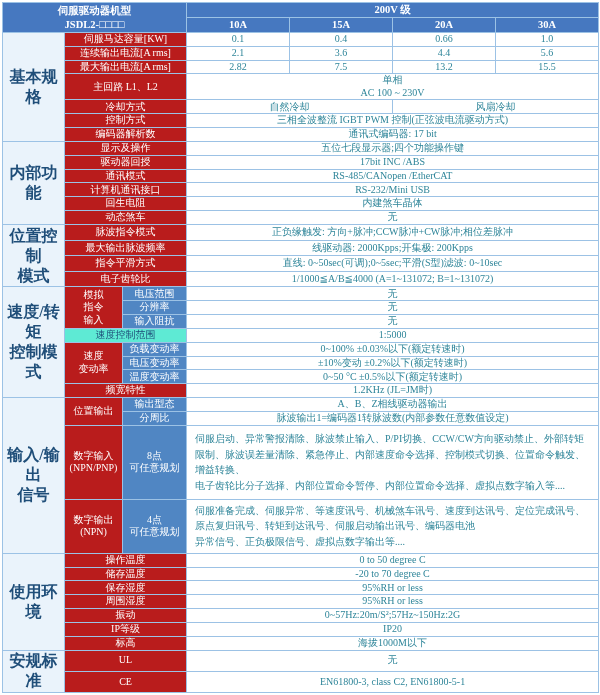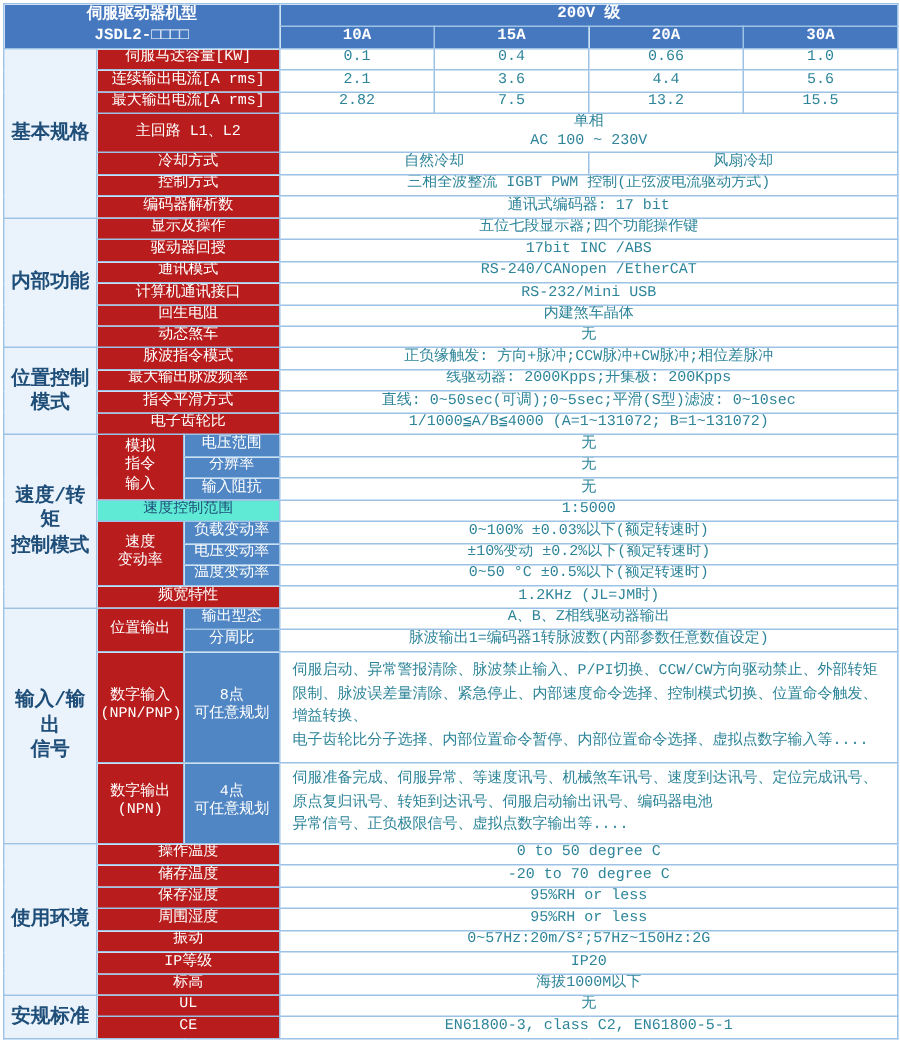--- a/index.html
+++ b/index.html
@@ -1,30 +1,30 @@
 <!DOCTYPE html>
 <html><head>
 <meta charset="utf-8">
 <style>
   html,body{margin:0;padding:0;background:#ffffff;}
   .wrap{
     width:600px;height:695px;box-sizing:border-box;padding:2px;background:#fff;overflow:hidden;
-    font-family:Liberation Mono, monospace;
+    font-family:Liberation Serif, serif;
   }
   table{
     width:596px;height:691px;border-collapse:collapse;table-layout:fixed;
   }
   td{
     border:1px solid #9cc2e5;
     font-size:10px;line-height:1.25;
     padding:0 2px;text-align:center;vertical-align:middle;overflow:hidden;
   }
   .hdr{background:#4678c0;color:#fff;font-weight:bold;font-size:10.5px;}
   .model div{line-height:1.3;}
-  .cat{background:#eaf3fb;color:#1f4e79;font-weight:bold;font-size:13px;white-space:pre-line;}
+  .cat{background:#eaf3fb;color:#1f4e79;font-weight:bold;font-size:16px;white-space:pre-line;}
   .lbl{background:#b91c1c;color:#fff;white-space:pre-line;}
   .sub{background:#5086c3;color:#fff;white-space:pre-line;margin-left:36px;}
   .lbl-light{background:#5eead4;color:#1f4e79;}
   .val{color:#2e8599;white-space:pre-line;}
   .vall{color:#2e8599;text-align:left;padding:3px 8px;white-space:pre-line;line-height:1.55;}
 </style>
 </head>
 <body>
 
 <div class="wrap">
@@ -99,21 +99,21 @@
     <td class="cat" rowspan="6">内部功能</td>
     <td class="lbl" colspan="2">显示及操作</td>
     <td class="val" colspan="4">五位七段显示器;四个功能操作键</td>
   </tr>
   <tr>
     <td class="lbl" colspan="2">驱动器回授</td>
     <td class="val" colspan="4">17bit INC /ABS</td>
   </tr>
   <tr>
     <td class="lbl" colspan="2">通讯模式</td>
-    <td class="val" colspan="4">RS-240/CANopen /EtherCAT</td>
+    <td class="val" colspan="4">RS-485/CANopen /EtherCAT</td>
   </tr>
   <tr>
     <td class="lbl" colspan="2">计算机通讯接口</td>
     <td class="val" colspan="4">RS-232/Mini USB</td>
   </tr>
   <tr>
     <td class="lbl" colspan="2">回生电阻</td>
     <td class="val" colspan="4">内建煞车晶体</td>
   </tr>
   <tr>

